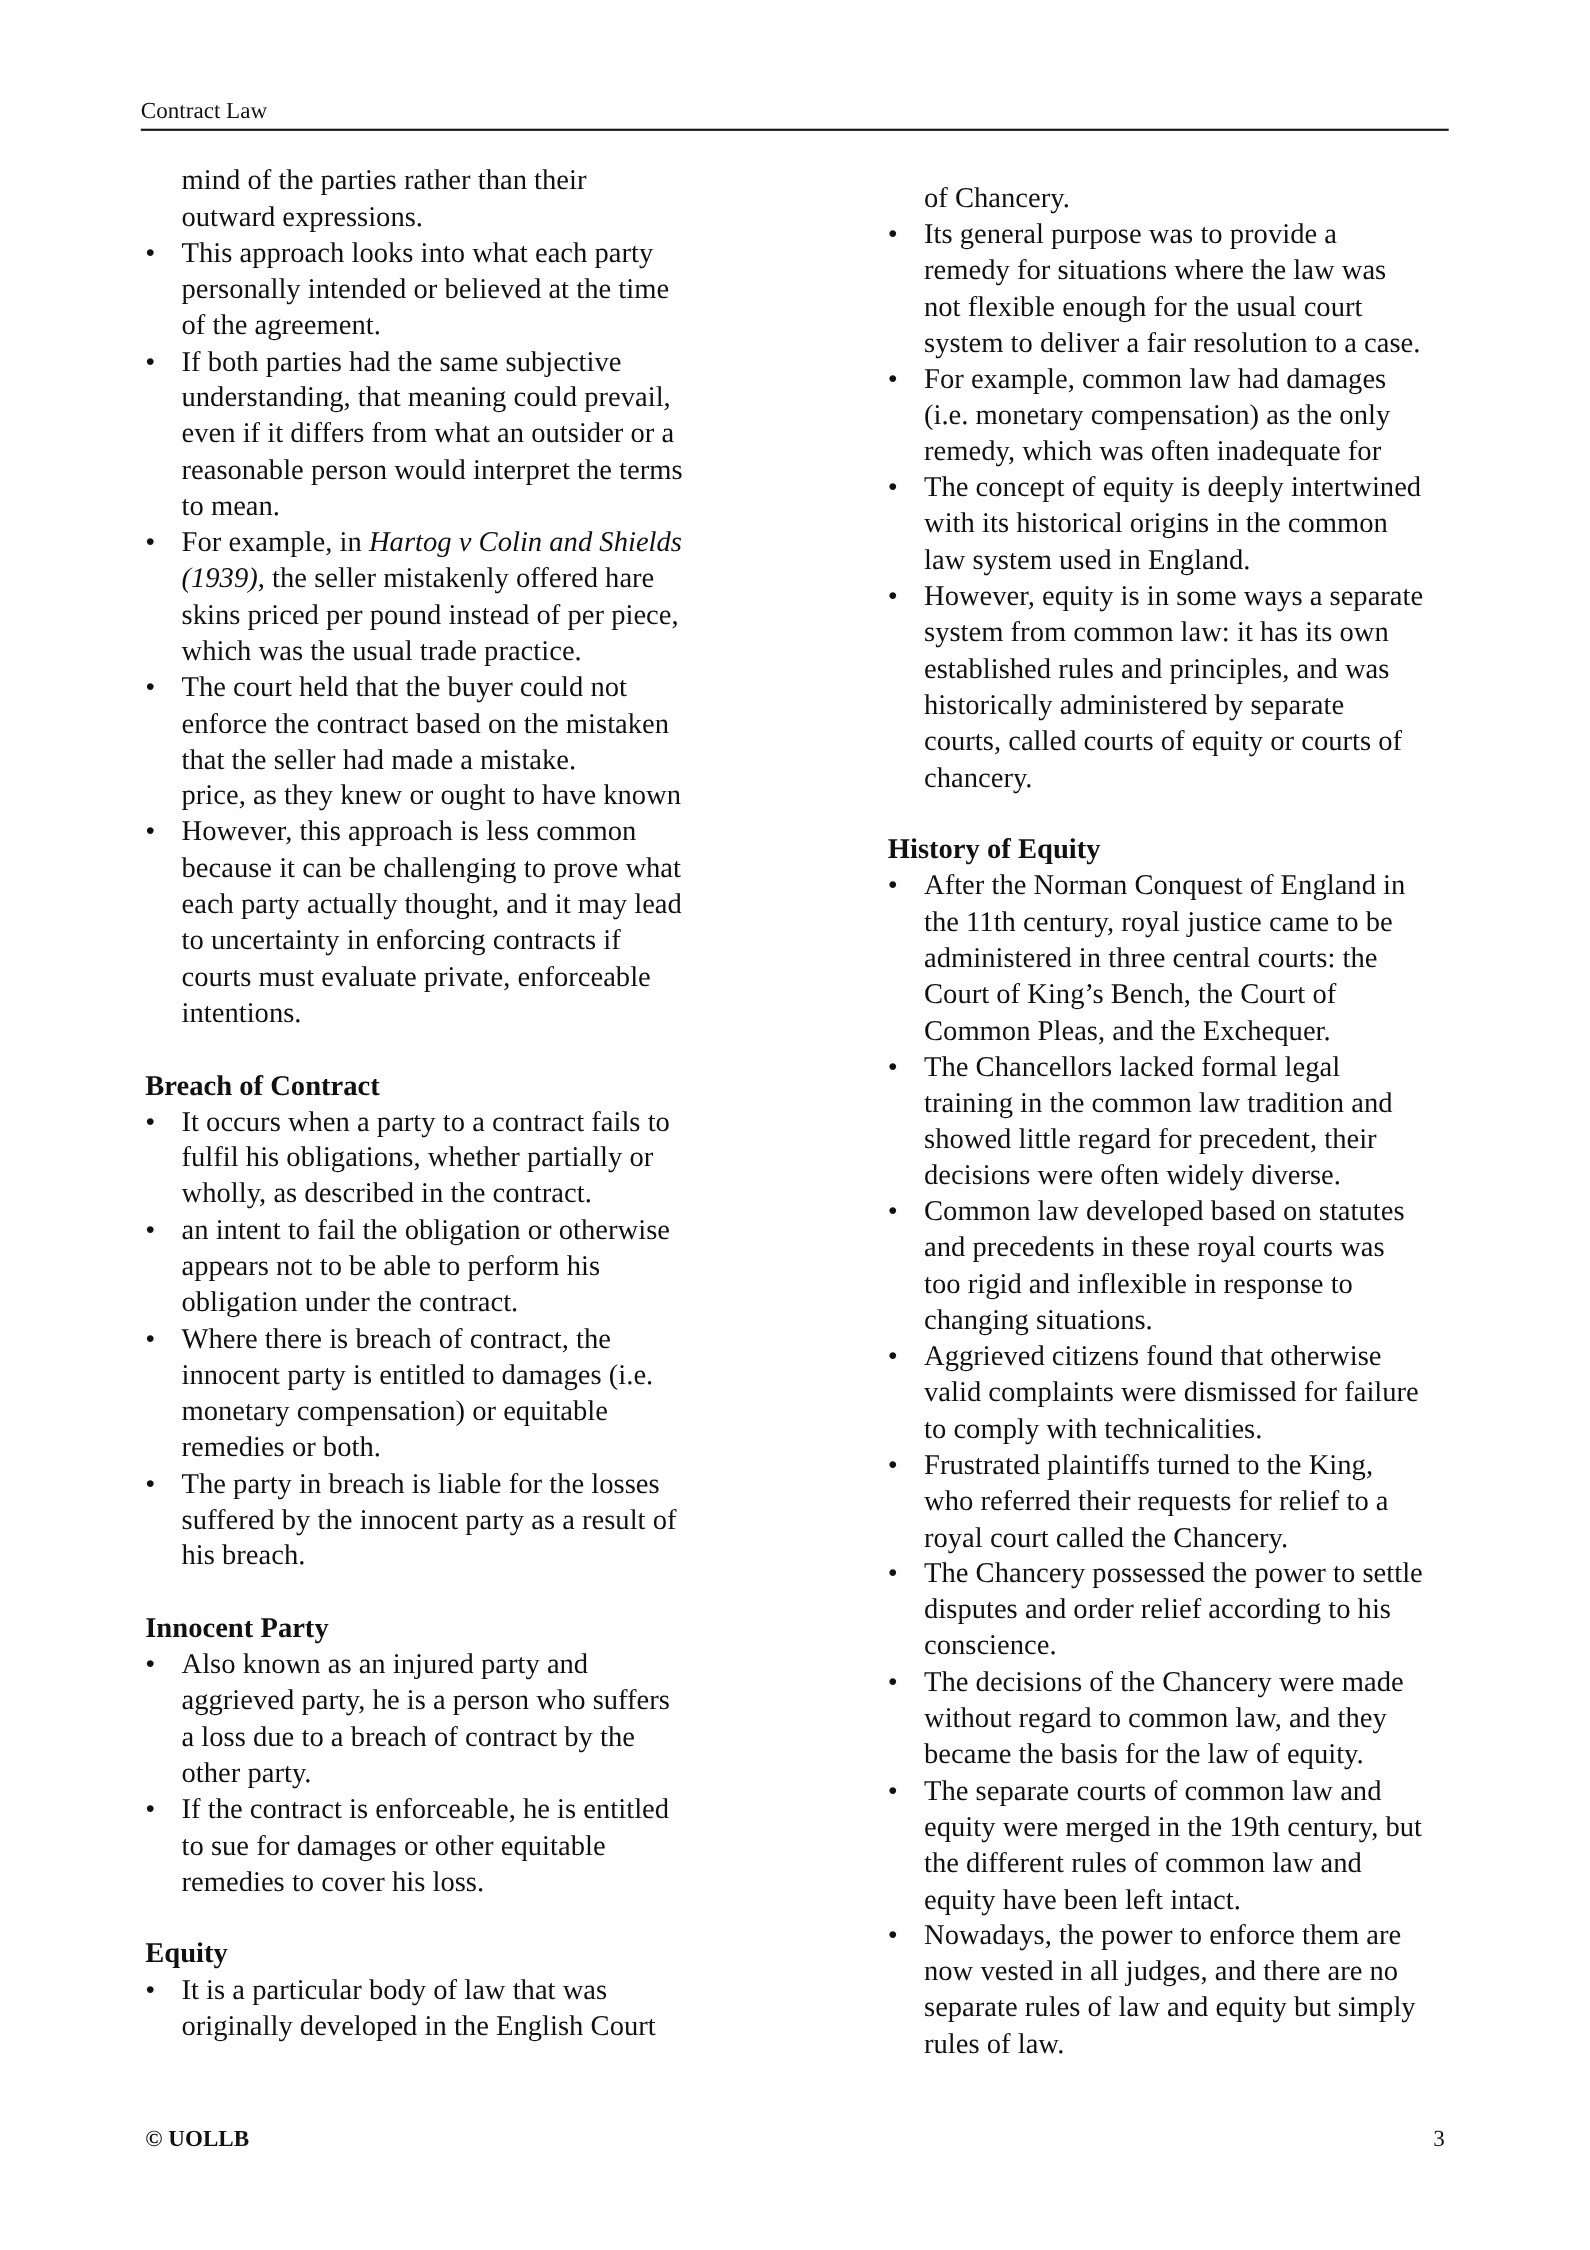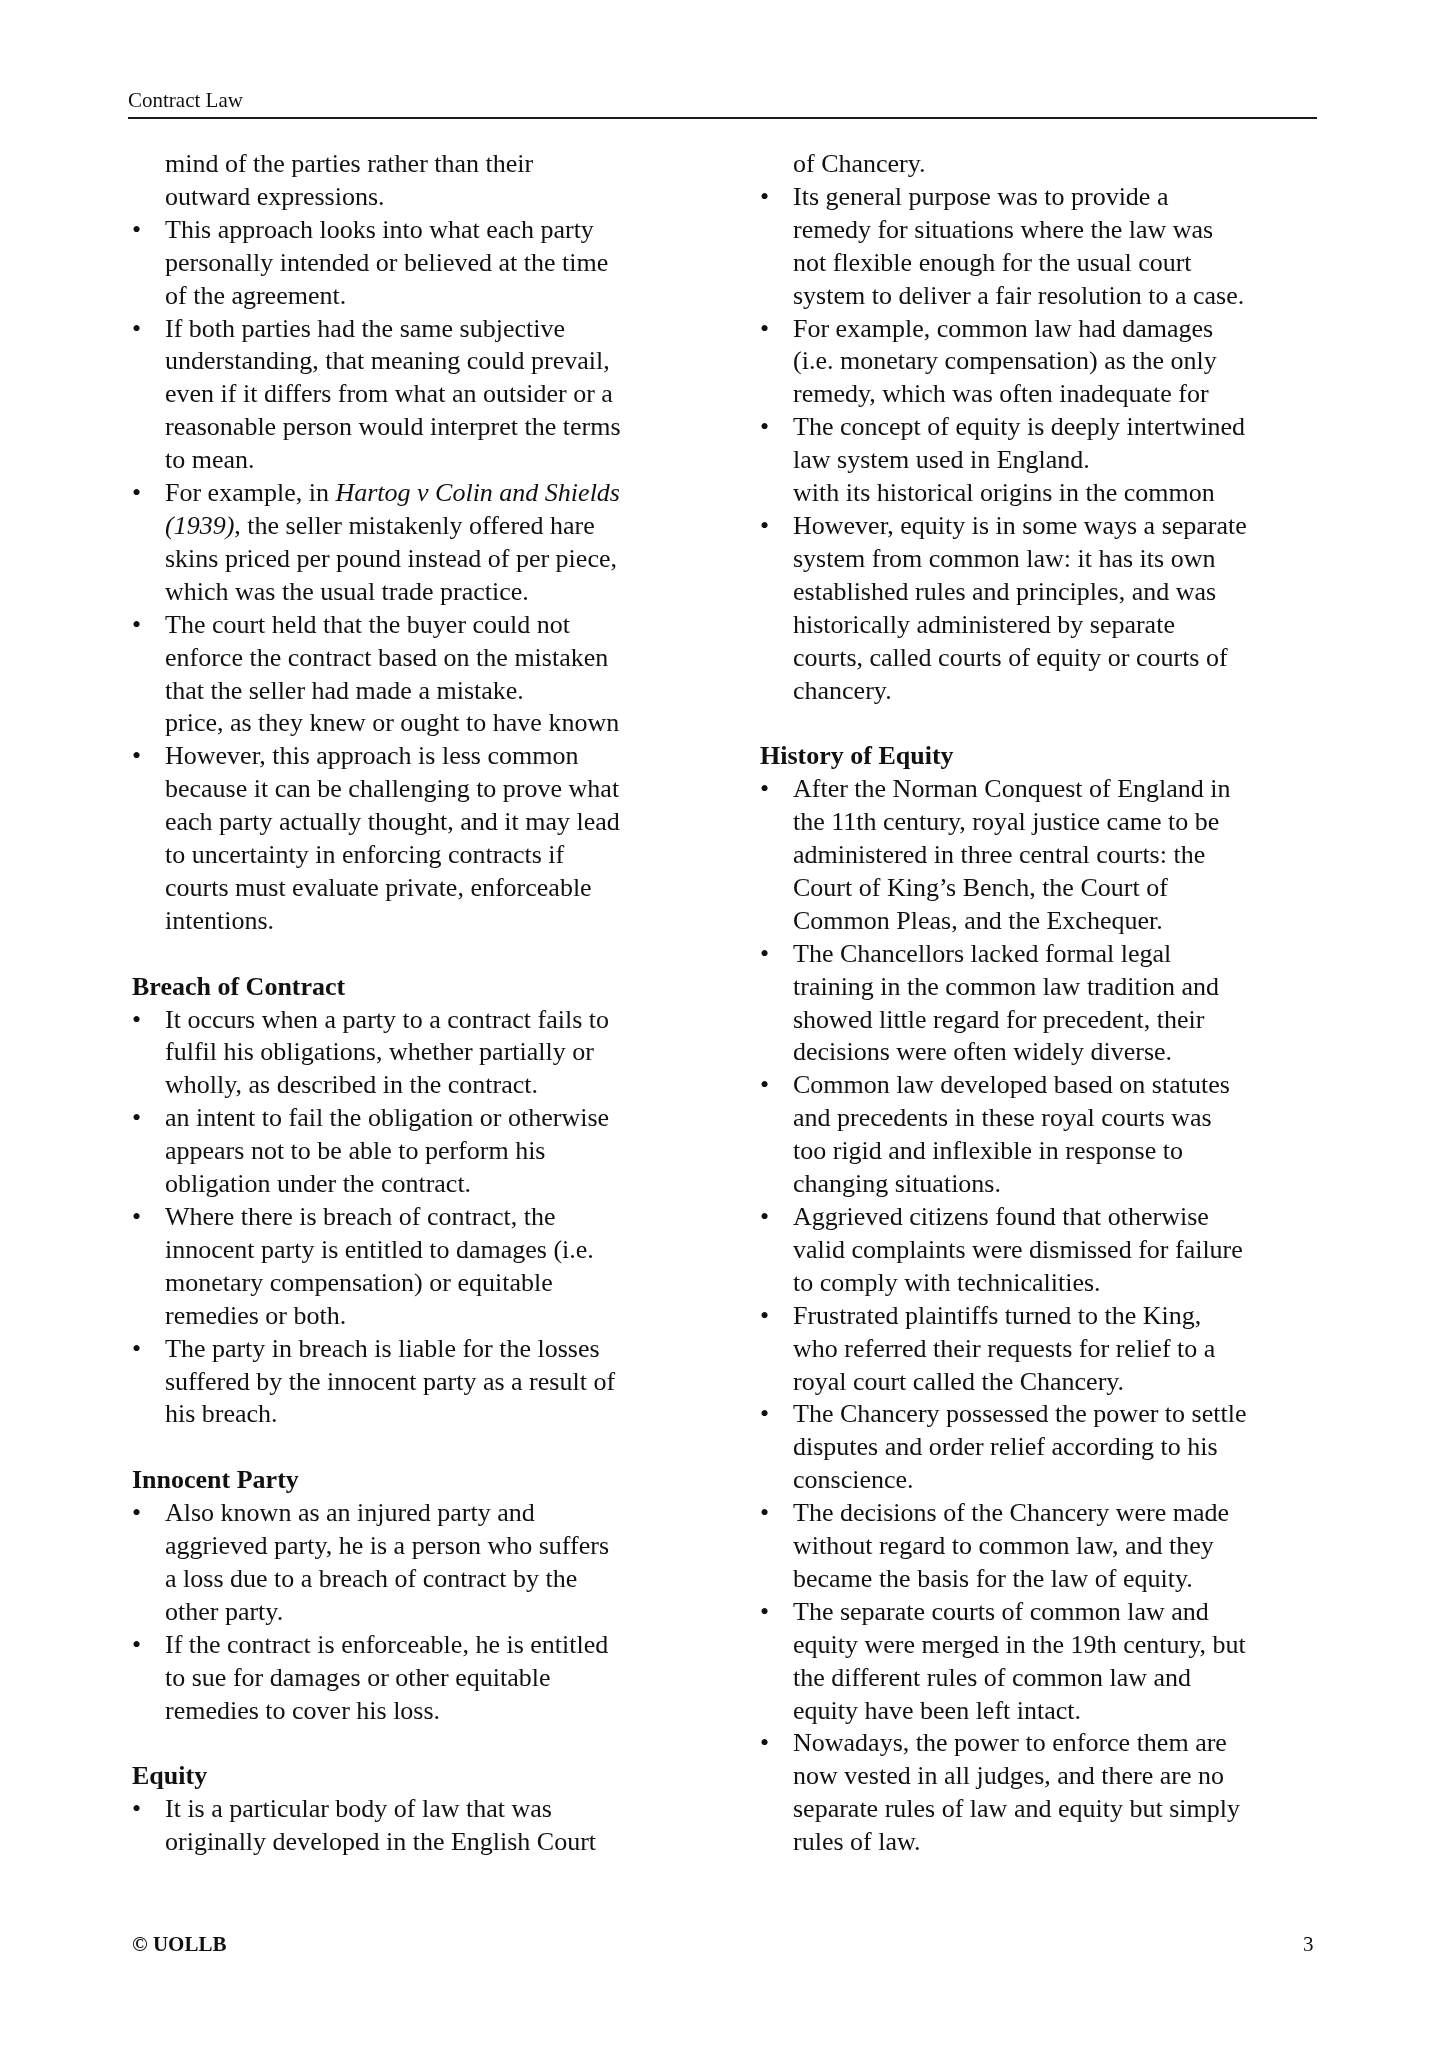--- a/index.html
+++ b/index.html
@@ -2,21 +2,21 @@
 <html><head>
 <meta charset="utf-8">
 <style>
   html, body { margin: 0; padding: 0; background: #ffffff; }
   body { width: 1445px; height: 2045px; position: relative; overflow: hidden;
          font-family: "Liberation Serif", "DejaVu Serif", serif; color: #111111; }
   .running-header { position: absolute; left: 128px; top: 88px; font-size: 21px; line-height: 24px; }
   .header-rule { position: absolute; left: 128px; top: 117px; width: 1189px; height: 0; border-top: 2px solid #1a1a1a; }
   .column { position: absolute; top: 148px; width: 560px; font-size: 26px; line-height: 32.9px; }
   .col-left { left: 132px; }
-  .col-right { left: 760px; }
+  .col-right { left: 807px; margin-top: 16px; }
   .block { margin: 0; }
   .heading { font-weight: bold; }
   .spacer { height: 32.9px; }
   .bullet-item { position: relative; padding-left: 33px; }
   .cont { padding-left: 33px; }
   .bullet-dot { position: absolute; left: 0; top: 0; width: 20px; }
   .line { display: block; white-space: nowrap; }
   .italic { font-style: italic; }
   .footer-left { position: absolute; left: 132px; top: 1932px; font-size: 21px; line-height: 24px; font-weight: bold; }
   .footer-right { position: absolute; left: 1303px; top: 1932px; font-size: 21px; line-height: 24px; }
@@ -137,22 +137,22 @@
   </div>
   <div class="block bullet-item">
     <span class="bullet-dot">•</span>
     <span class="line">For example, common law had damages</span>
     <span class="line">(i.e. monetary compensation) as the only</span>
     <span class="line">remedy, which was often inadequate for</span>
   </div>
   <div class="block bullet-item">
     <span class="bullet-dot">•</span>
     <span class="line">The concept of equity is deeply intertwined</span>
+    <span class="line">with its historical origins in the common</span>
     <span class="line">law system used in England.</span>
-    <span class="line">with its historical origins in the common</span>
   </div>
   <div class="block bullet-item">
     <span class="bullet-dot">•</span>
     <span class="line">However, equity is in some ways a separate</span>
     <span class="line">system from common law: it has its own</span>
     <span class="line">established rules and principles, and was</span>
     <span class="line">historically administered by separate</span>
     <span class="line">courts, called courts of equity or courts of</span>
     <span class="line">chancery.</span>
   </div>

